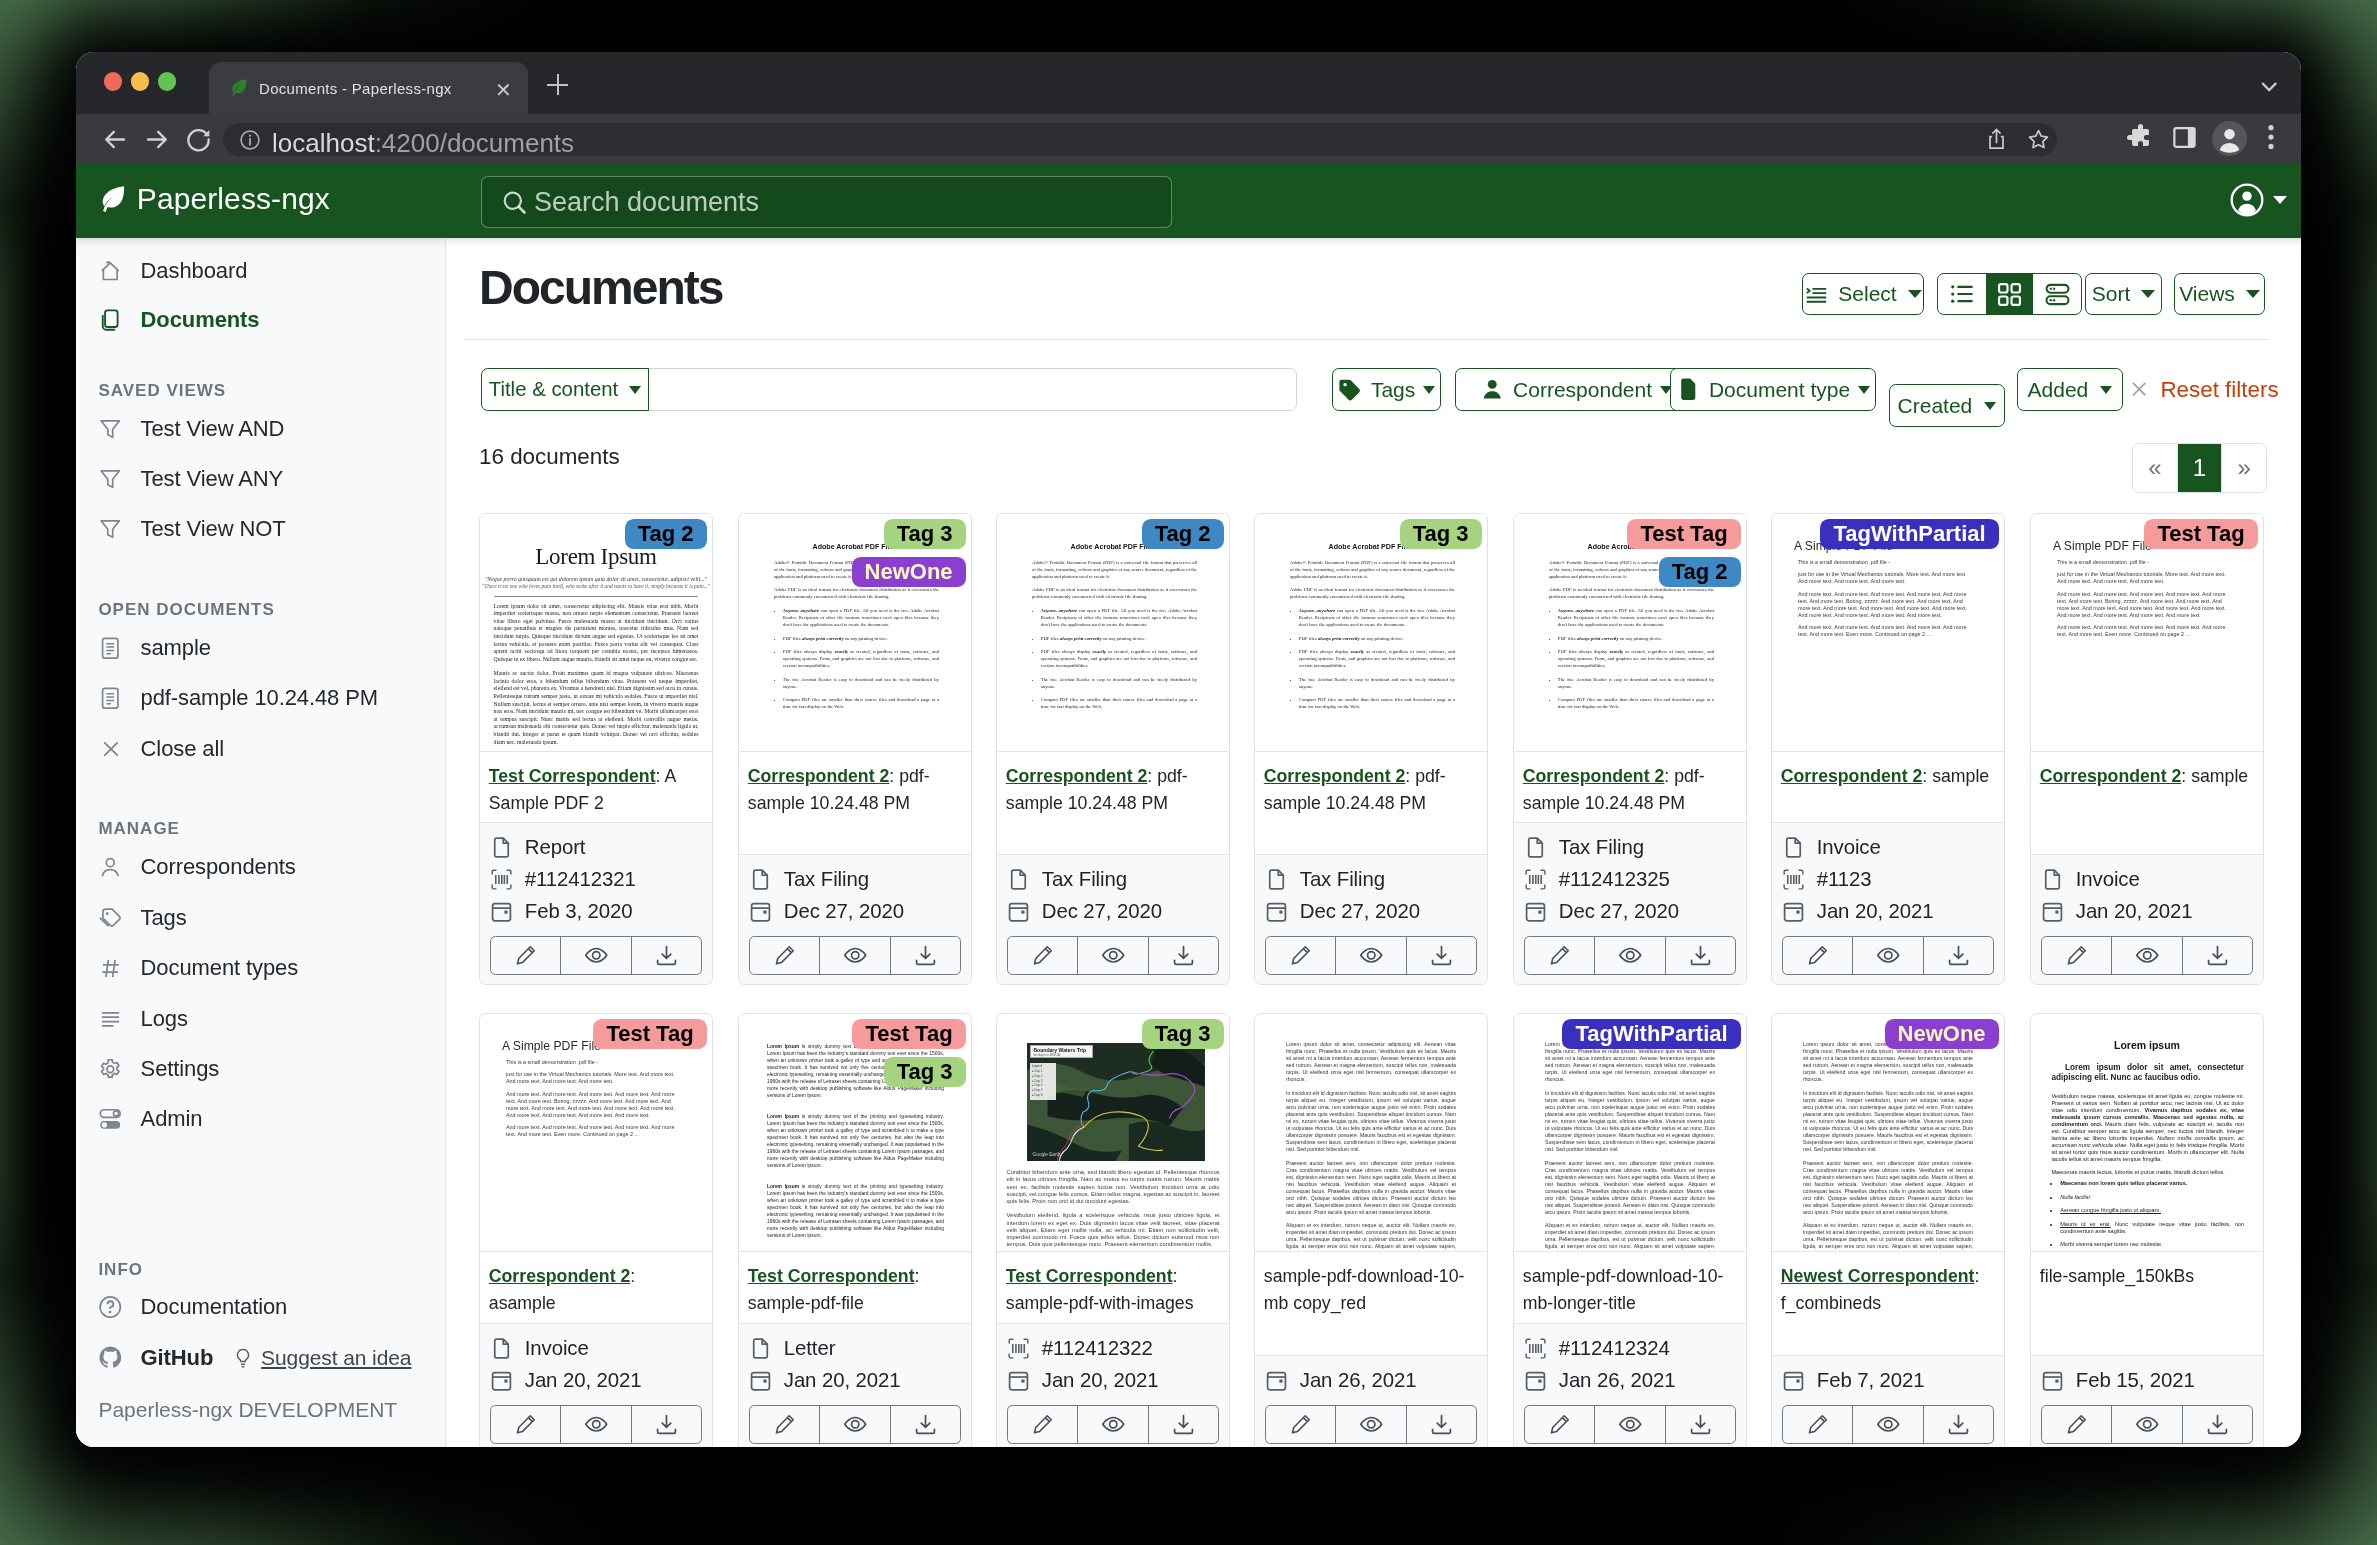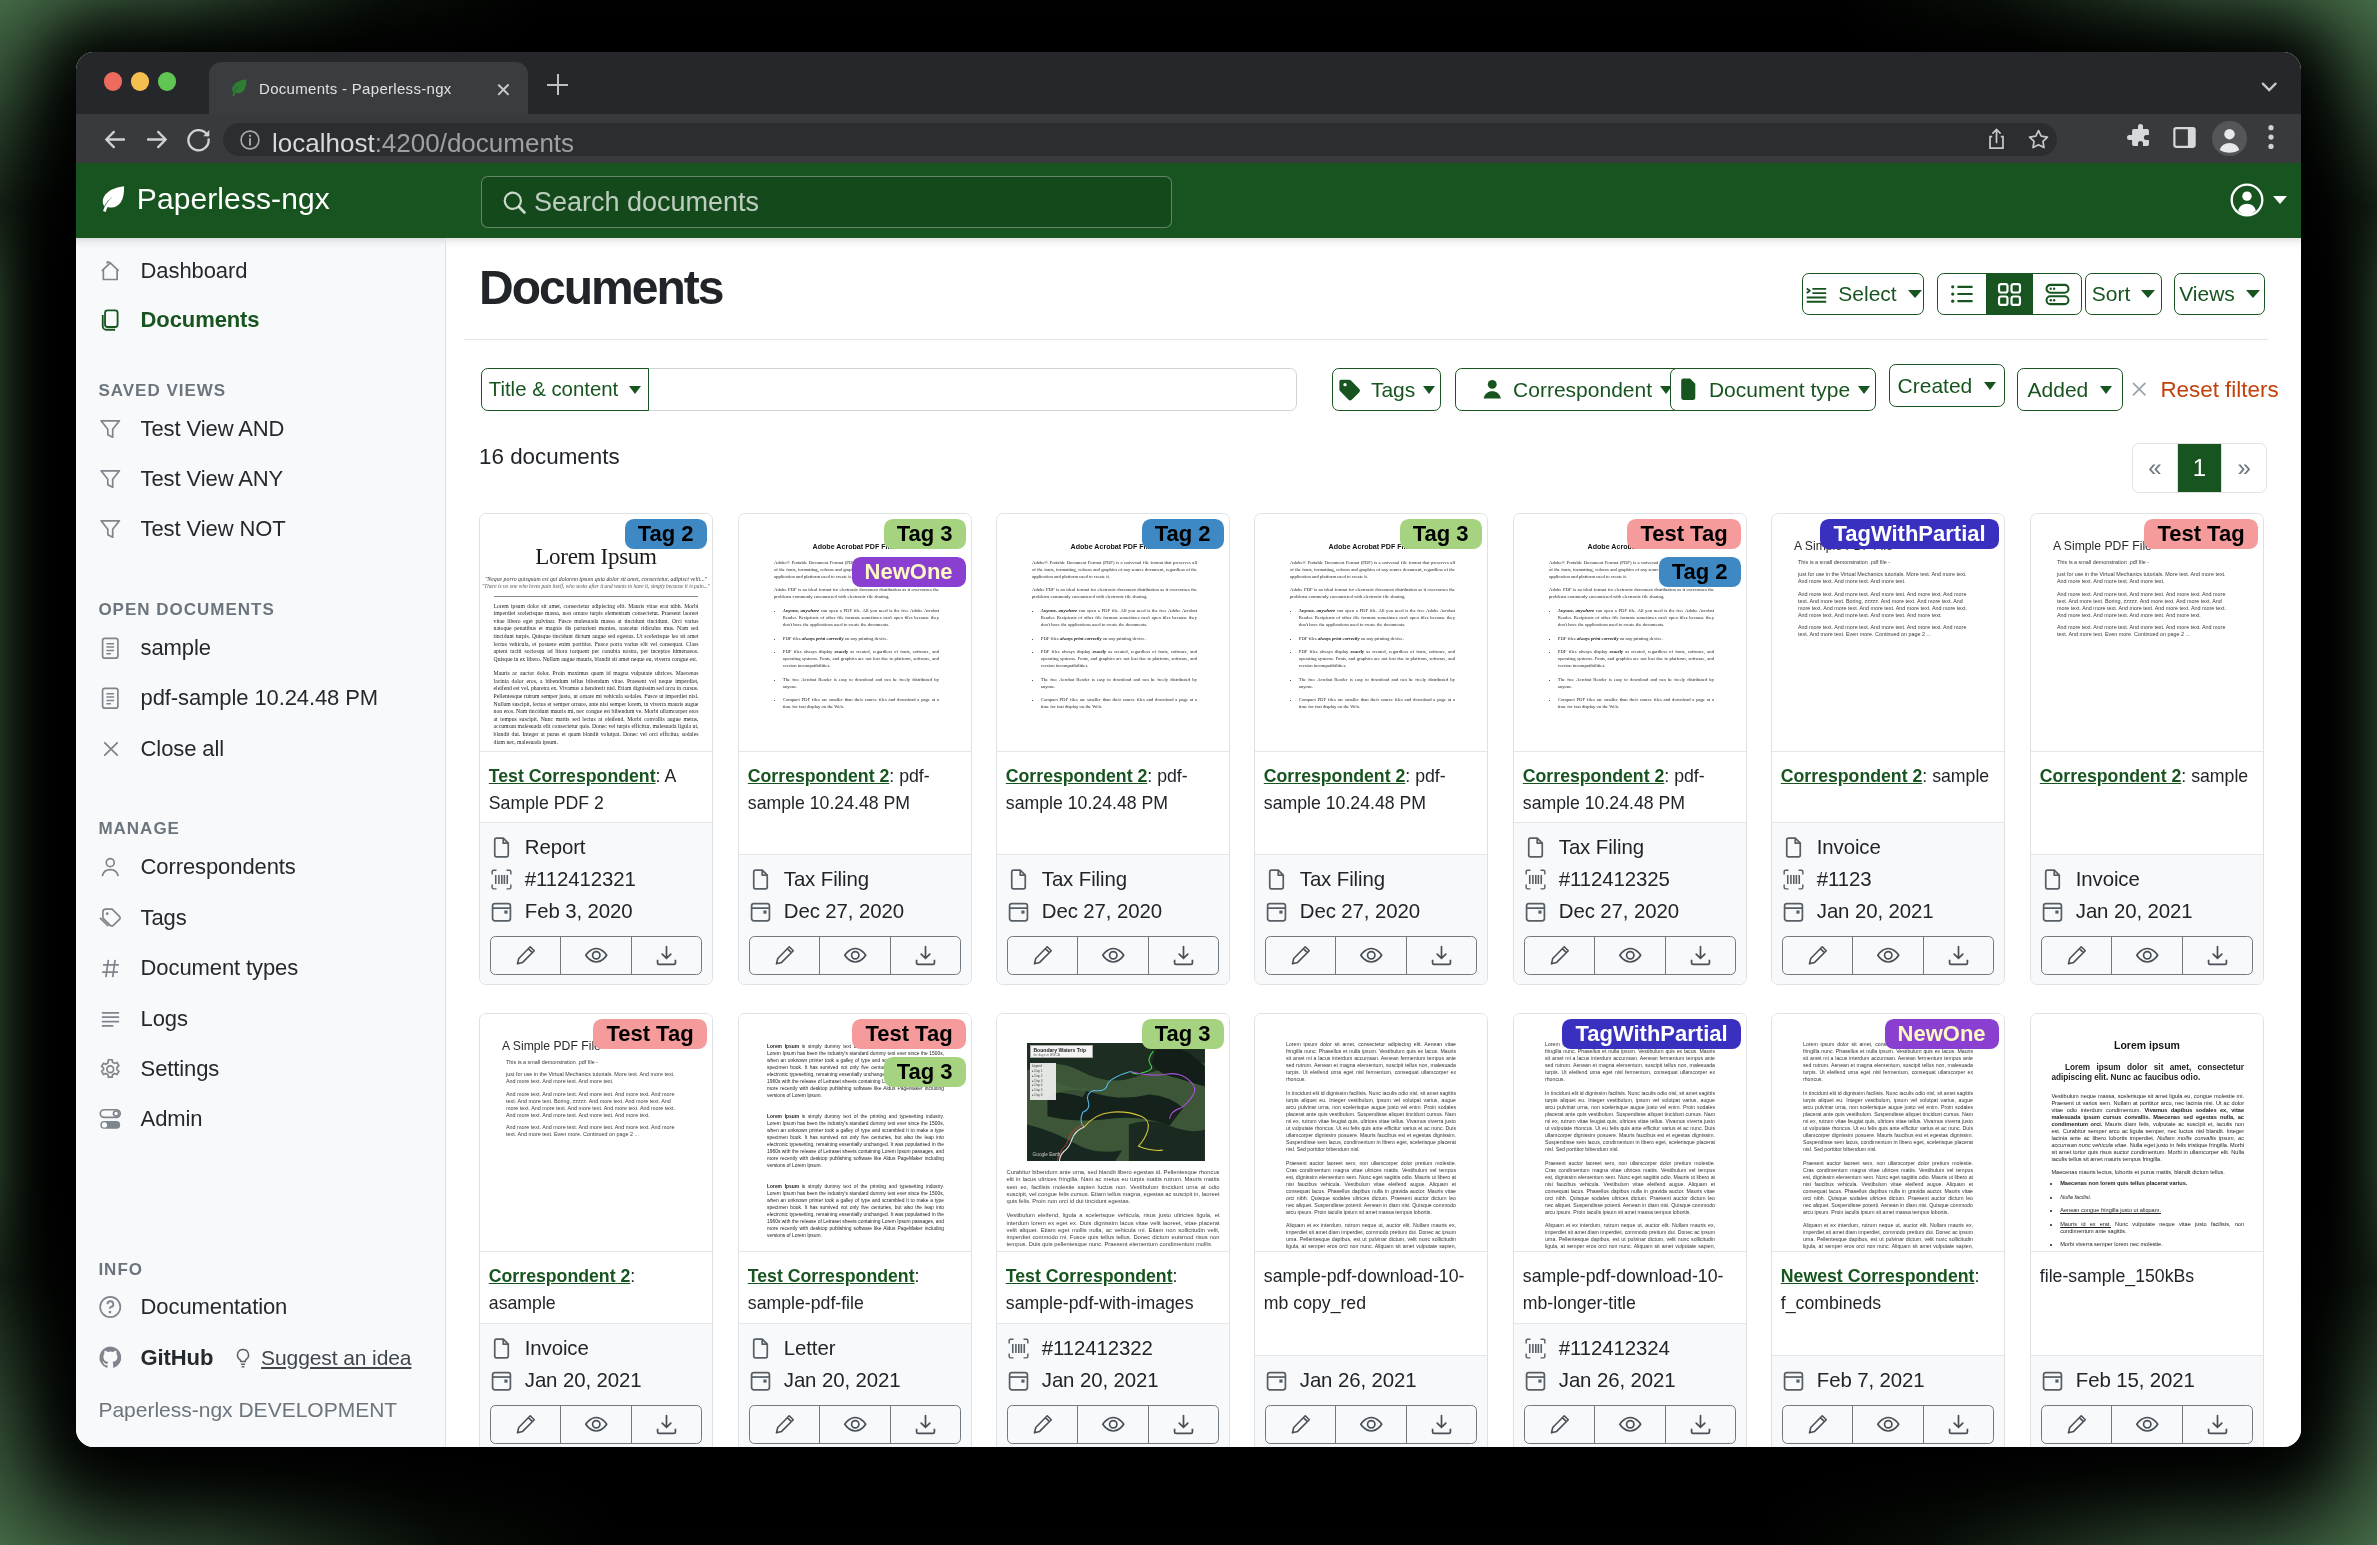--- a/index.html
+++ b/index.html
@@ -426,21 +426,21 @@
       <div class="filterinput"></div>
       <div class="btn" style="left:886px;top:130px;width:109px;height:43px"><svg width="24.5" height="24.5" style="margin-right:8.8px" viewBox="0 0 36 36">
               <use href="#i-tagfill"></use>
             </svg>Tags<span class="caret" style="border-left-width:6.8px;border-right-width:6.8px;border-top-width:8.2px;margin-left:8.2px"></span></div>
       <div class="btn" style="left:1009px;top:130px;width:242px;height:43px"><svg width="24.5" height="24.5" style="margin-right:8.8px" viewBox="0 0 36 36">
               <use href="#i-personfill"></use>
             </svg>Correspondent<span class="caret" style="border-left-width:6.8px;border-right-width:6.8px;border-top-width:8.2px;margin-left:8.2px"></span></div>
       <div class="btn" style="left:1224px;top:130px;width:206px;height:43px"><svg width="24.5" height="24.5" style="margin-right:8.8px" viewBox="0 0 36 36">
               <use href="#i-docfill"></use>
             </svg>Document type<span class="caret" style="border-left-width:6.8px;border-right-width:6.8px;border-top-width:8.2px;margin-left:8.2px"></span></div>
-      <div class="btn" style="left:1443px;top:126px;width:116px;height:43px">Created<span class="caret" style="border-left-width:6.8px;border-right-width:6.8px;border-top-width:8.2px;margin-left:12.2px"></span></div>
+      <div class="btn" style="left:1443px;top:146px;width:116px;height:43px">Created<span class="caret" style="border-left-width:6.8px;border-right-width:6.8px;border-top-width:8.2px;margin-left:12.2px"></span></div>
       <div class="btn" style="left:1571px;top:130px;width:106px;height:43px">Added<span class="caret" style="border-left-width:6.8px;border-right-width:6.8px;border-top-width:8.2px;margin-left:12.2px"></span></div>
       <div style="position:absolute;left:1683px;top:130px;height:43px;display:flex;align-items:center;color:#c2410c;font-size:22.4px"><svg width="20.4" height="20.4" color="#9aa1a8" style="margin-right:11px" viewBox="0 0 30 30">
               <use href="#i-x"></use>
             </svg>Reset filters</div>
       <div class="count">16 documents</div>
       <div class="pager">
             <div>«</div>
             <div class="pg1">1</div>
             <div>»</div>
           </div>

